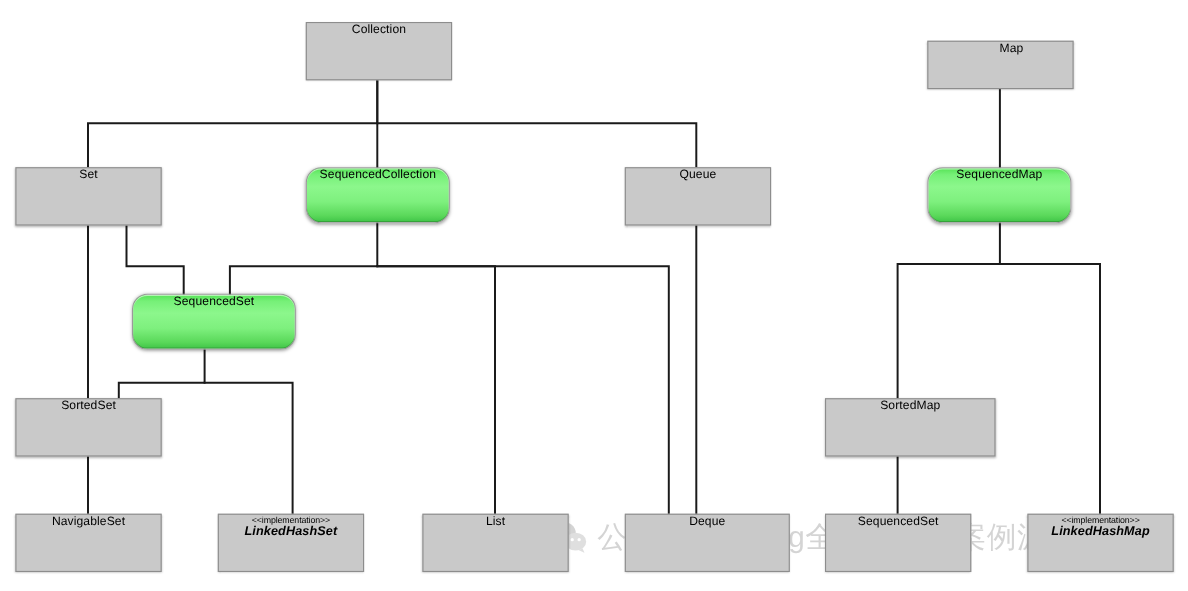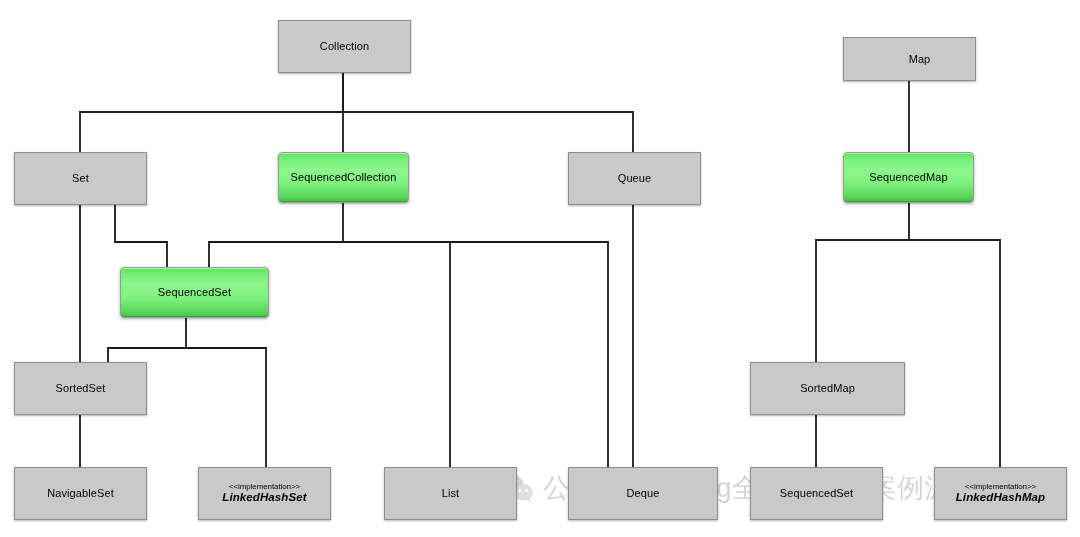--- a/index.html
+++ b/index.html
@@ -24,41 +24,41 @@
     width: 1080px;
     height: 537px;
     pointer-events: none;
   }
   .node {
     position: absolute;
     box-sizing: border-box;
     display: flex;
     flex-direction: column;
     align-items: center;
-    justify-content: center;
+    justify-content: flex-start;
     text-align: center;
     line-height: 1.18;
     color: #000000;
     z-index: 3;
   }
   .node.gray {
     background: #c9c9c9;
     border: 1px solid #8d8d8d;
     box-shadow: 0 1px 2px rgba(0,0,0,0.30);
   }
   .node.green {
     background: linear-gradient(180deg,
         #56e356 0%,
         #76f078 12%,
         #8cf78c 34%,
         #7ef07e 62%,
         #5ad85a 88%,
         #3fc447 100%);
     border: 1px solid #9a9a9a;
-    border-radius: 4px;
+    border-radius: 14px;
     box-shadow: 0 1px 3px rgba(0,0,0,0.35),
                 inset 0 1px 0 rgba(255,255,255,0.55),
                 inset 0 -1px 0 rgba(0,0,0,0.18);
   }
   .node-label {
     font-size: 11px;
     letter-spacing: 0.1px;
     white-space: nowrap;
   }
   .node-stereotype {

